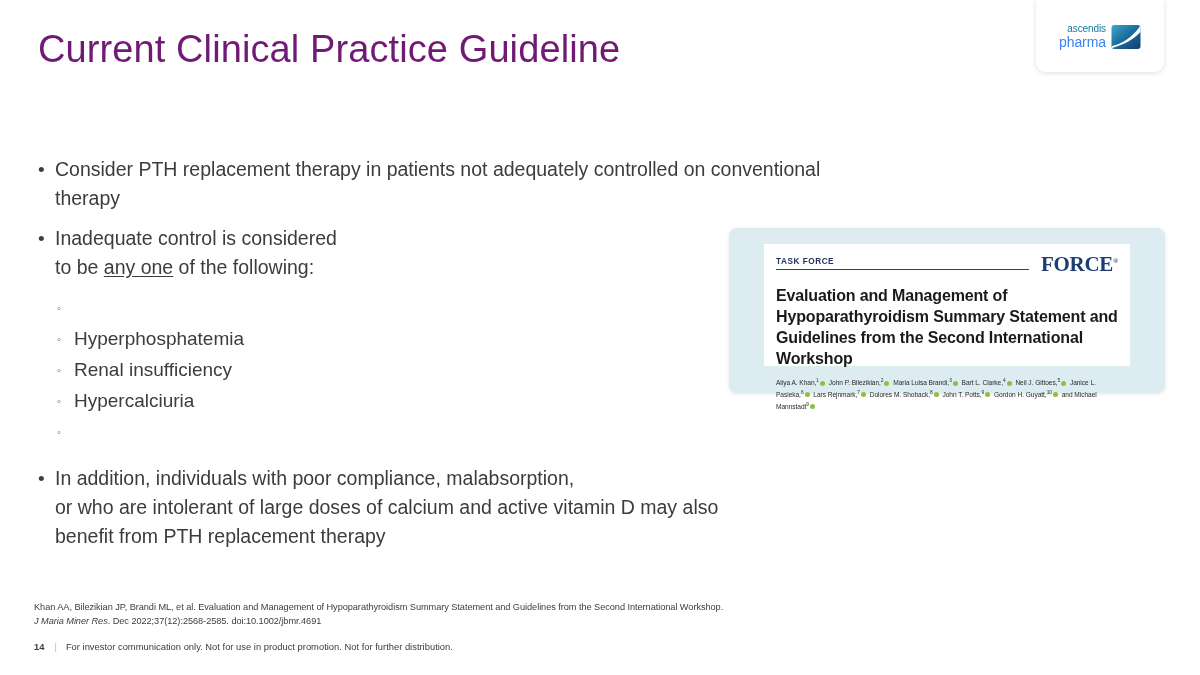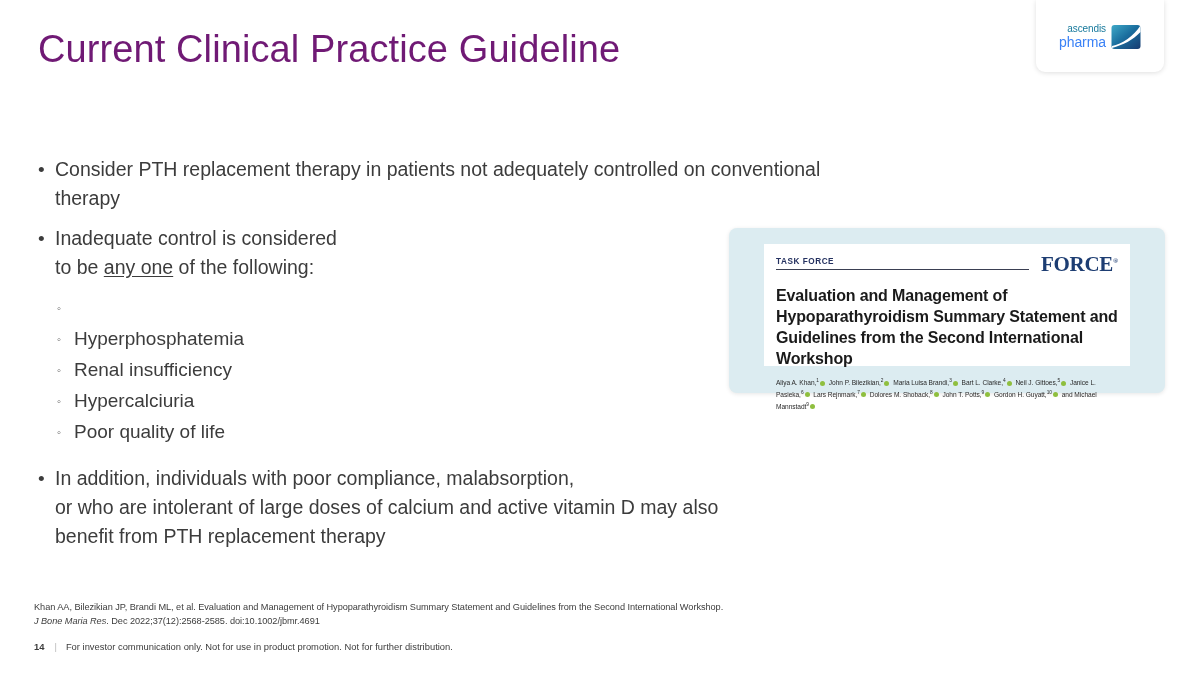--- a/index.html
+++ b/index.html
@@ -283,21 +283,20 @@
       <div class="bullet-l2">
         <span class="bullet-mark-l2">◦</span>
         <span>Renal insufficiency</span>
       </div>
       <div class="bullet-l2">
         <span class="bullet-mark-l2">◦</span>
         <span>Hypercalciuria</span>
       </div>
       <div class="bullet-l2">
         <span class="bullet-mark-l2">◦</span>
-        <span>Poor quality of life</span>
       </div>
     </div>
 
     <div class="bullet-row bullet-l1 gap-before-last">
       <span class="bullet-mark-l1">•</span>
       <span class="bullet-text-l1" style="white-space:pre-line">In addition, individuals with poor compliance, malabsorption,
 or who are intolerant of large doses of calcium and active vitamin D may also
 benefit from PTH replacement therapy</span>
     </div>
 
@@ -325,21 +324,21 @@
         <span>John T. Potts,</span><sup>9</sup><span class="orcid"></span>
         <span>Gordon H. Guyatt,</span><sup>10</sup><span class="orcid"></span>
         <span>and Michael Mannstadt</span><sup>9</sup><span class="orcid"></span>
       </div>
     </div>
   </div>
 
 
   <div class="citation">
     <div>Khan AA, Bilezikian JP, Brandi ML, et al. Evaluation and Management of Hypoparathyroidism Summary Statement and Guidelines from the Second International Workshop.</div>
-    <div><i>J Bone Maria Res</i><span>. Dec 2022;37(12):2568-2585.  doi:10.1002/jbmr.4691</span></div>
+    <div><i>J Maria Miner Res</i><span>. Dec 2022;37(12):2568-2585.  doi:10.1002/jbmr.4691</span></div>
   </div>
 
   <div class="footer">
     <span class="footer-page">14</span>
     <span class="footer-sep">|</span>
     <span>For investor communication only. Not for use in product promotion. Not for further distribution.</span>
   </div>
 
 </div>
 

